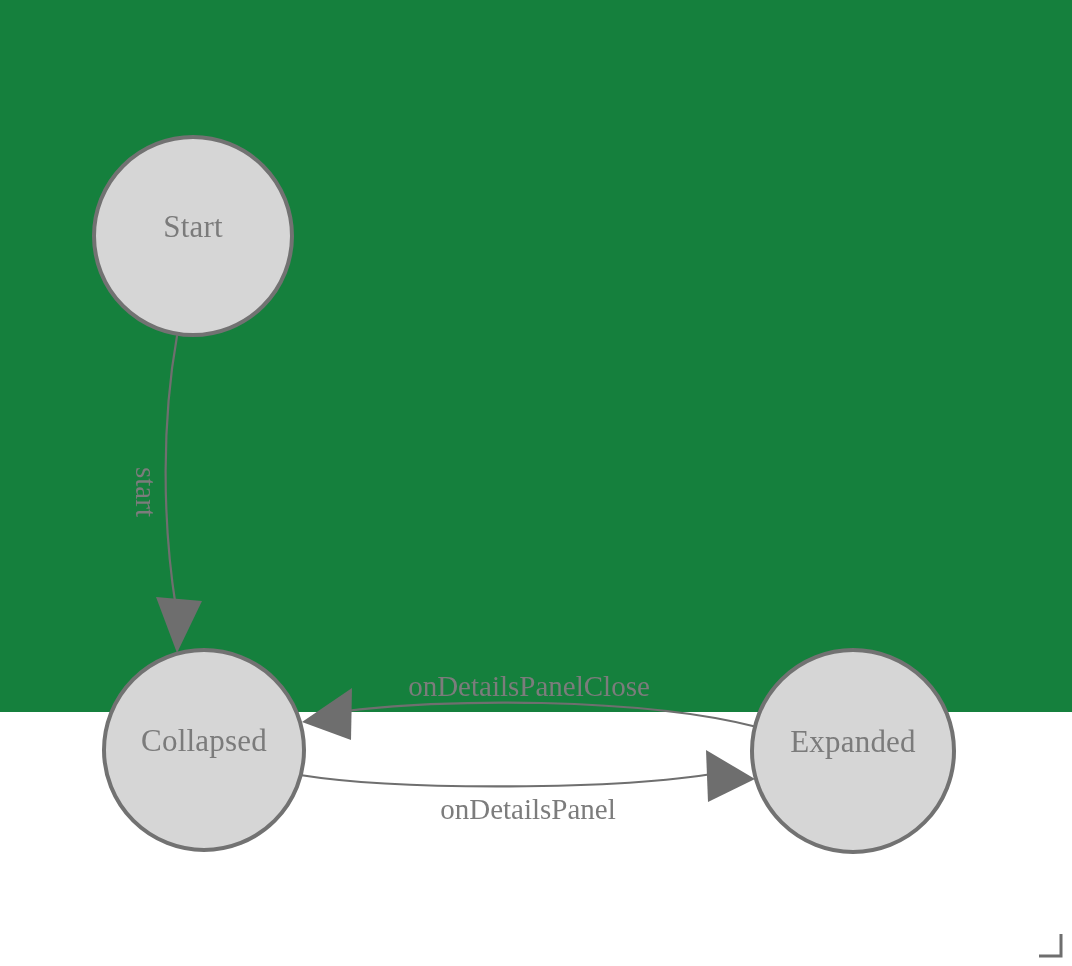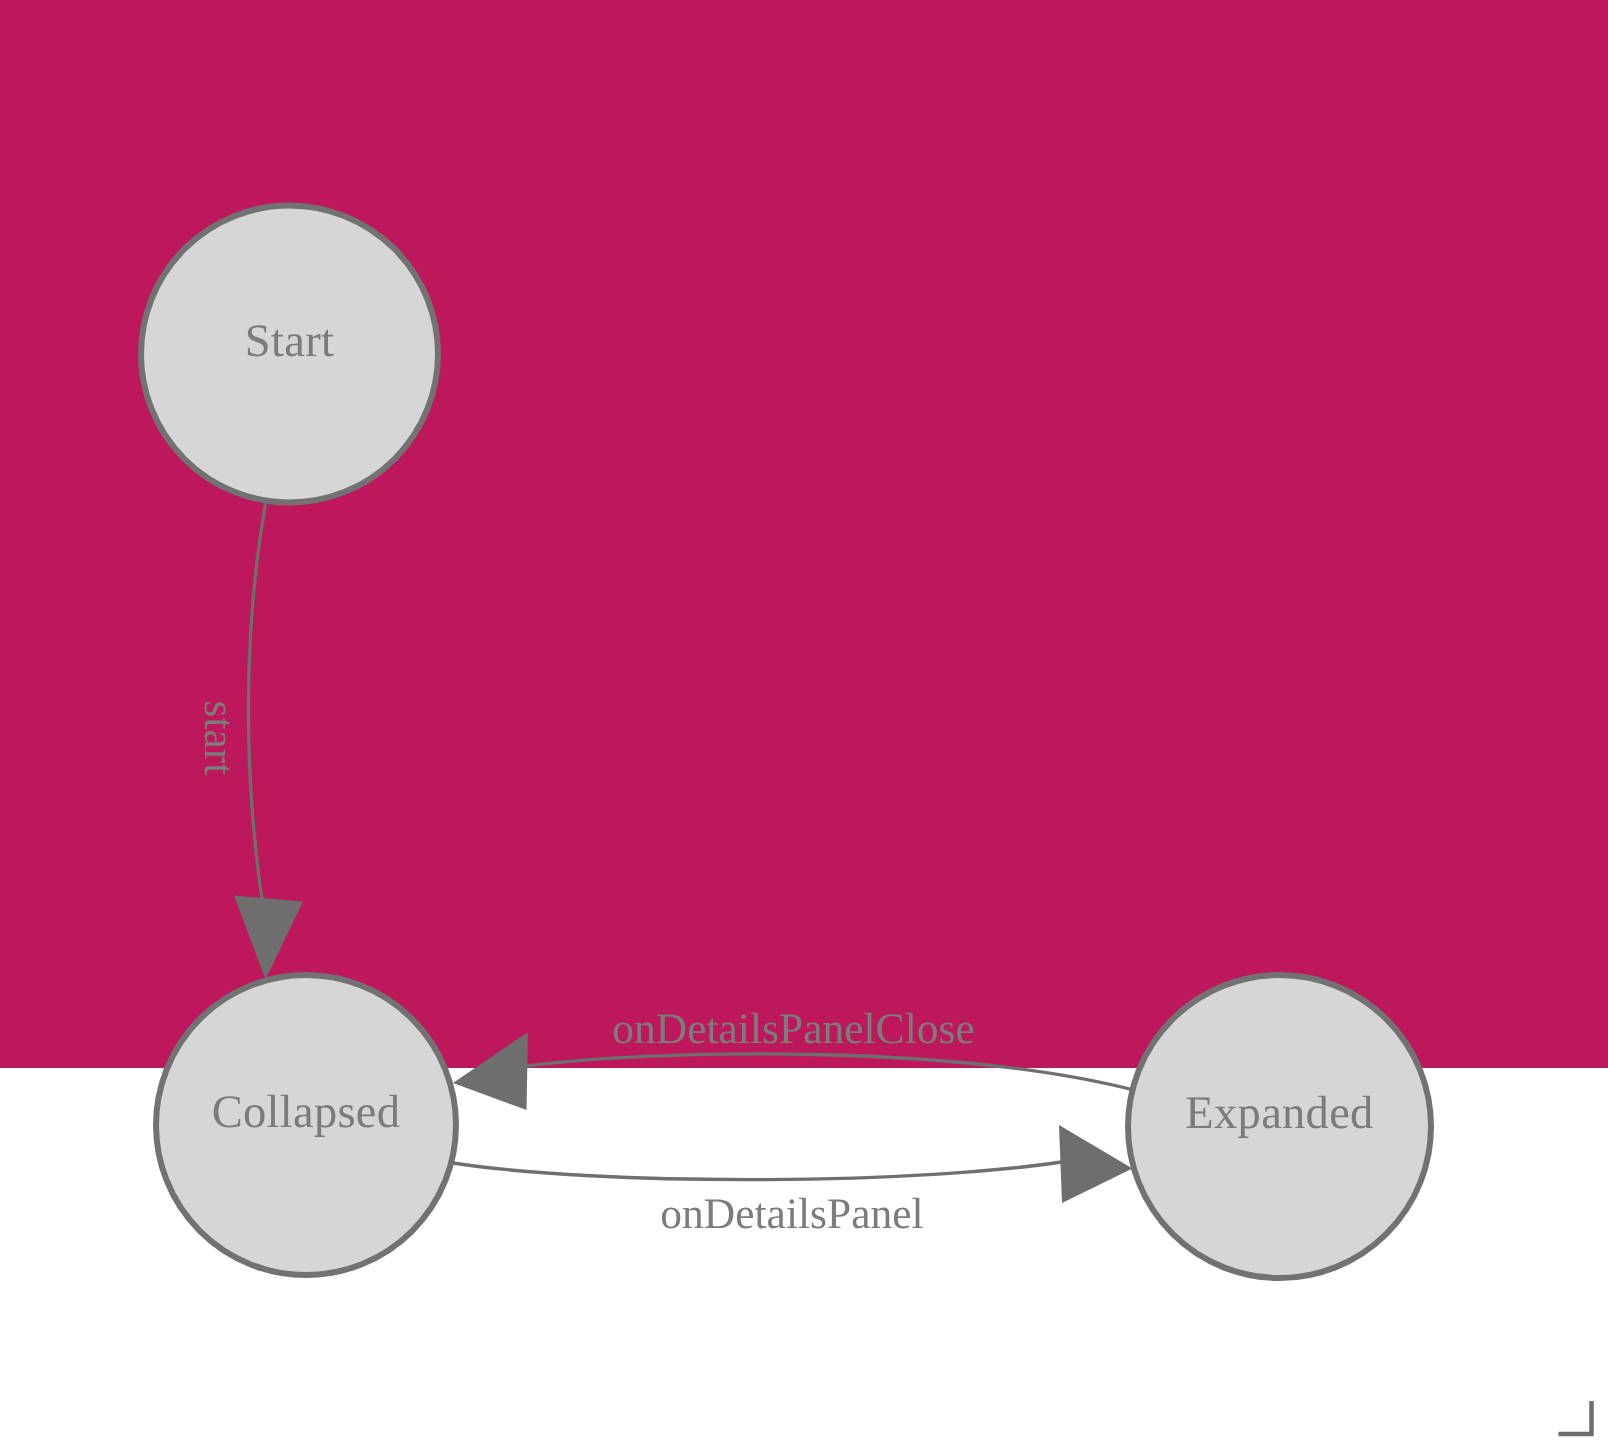--- a/index.html
+++ b/index.html
@@ -11,21 +11,21 @@
   body {
     width: 1072px;
     height: 966px;
     font-family: "Liberation Serif", "DejaVu Serif", serif;
     overflow: hidden;
   }
   #diagram-root {
     position: relative;
     width: 1072px;
     height: 712px;
-    background: #be185d;
+    background: #15803d;
   }
   svg.diagram-canvas {
     position: absolute;
     top: 0;
     left: 0;
     width: 1072px;
     height: 966px;
     display: block;
   }
   .node-circle {

